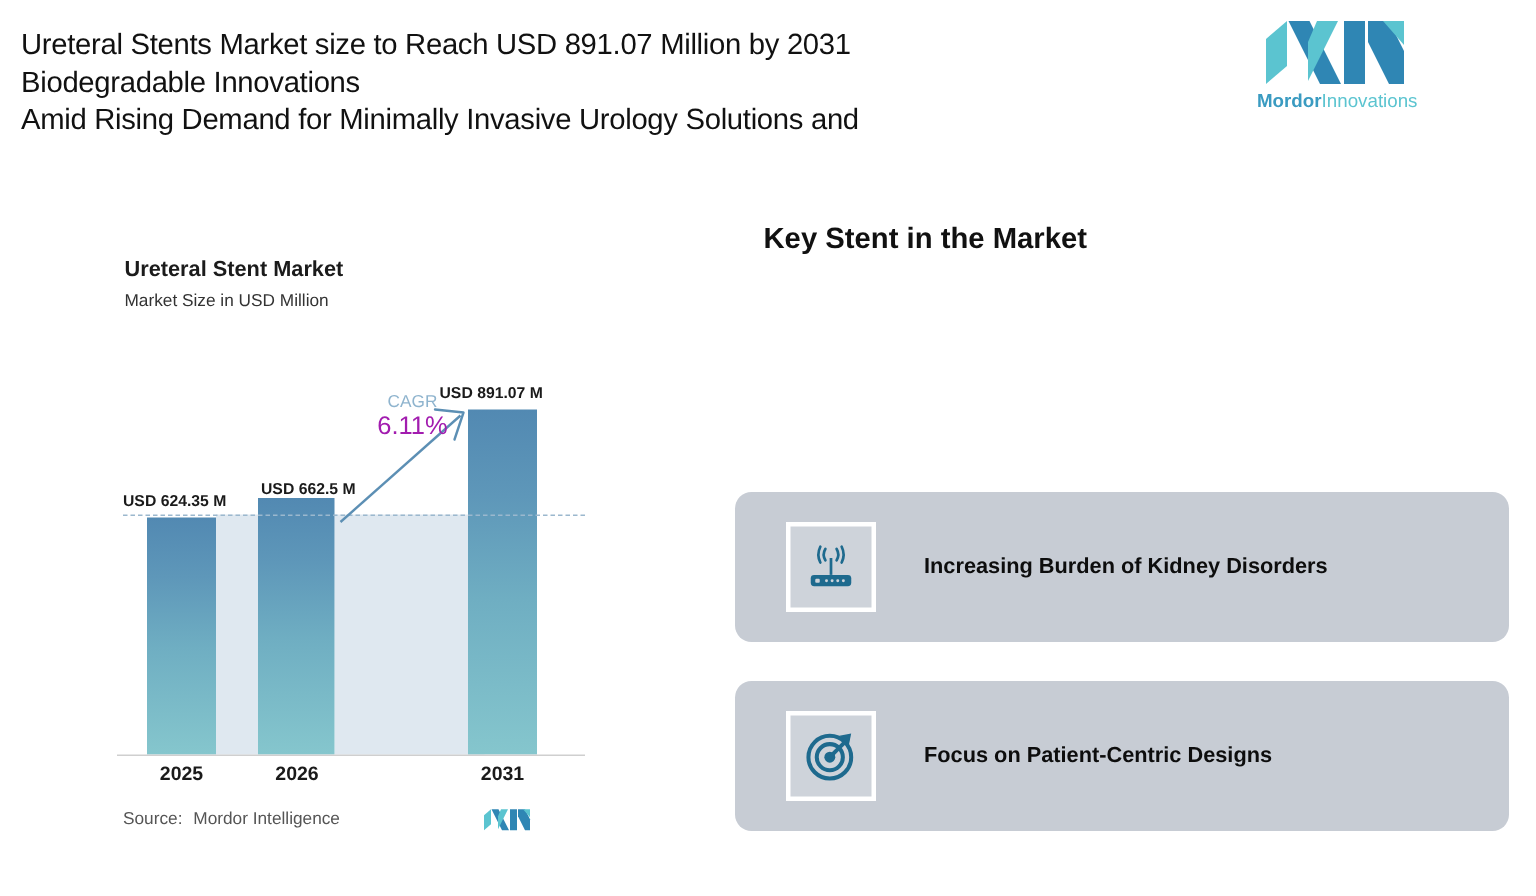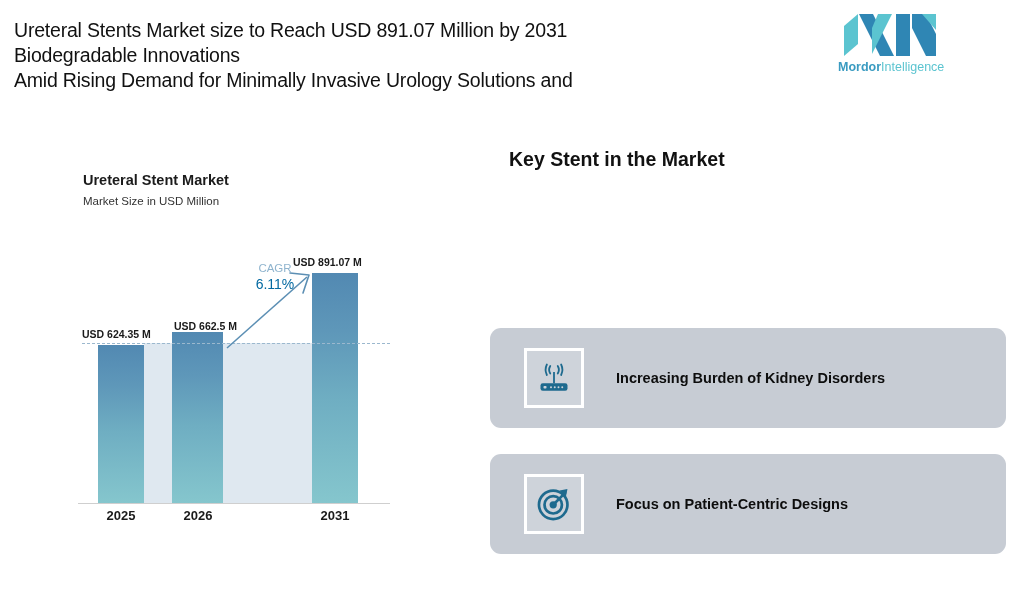--- a/index.html
+++ b/index.html
@@ -68,21 +68,21 @@
   }
   .x-tick{
     position:absolute;top:348px;font-size:13px;font-weight:bold;color:#1a1a1a;
     text-align:center;white-space:nowrap;
   }
   #cagr-label{
     position:absolute;left:180px;top:100px;width:70px;
     text-align:center;line-height:16px;white-space:nowrap;
   }
   #cagr-label .cg-word{display:block;font-size:11.5px;color:#8FB4CE;}
-  #cagr-label .cg-val{display:block;font-size:14px;color:#0369a1;}
+  #cagr-label .cg-val{display:block;font-size:17px;color:#a21caf;}
   #cagr-arrow{position:absolute;left:0;top:0;width:330px;height:410px;pointer-events:none;}
 
   #source-row{
     position:absolute;left:22px;top:378px;width:300px;height:22px;
   }
   #source-text{
     position:absolute;left:0;top:2px;font-size:11.5px;color:#555555;white-space:nowrap;
   }
   #source-mark{position:absolute;left:240px;top:0px;width:32px;height:17px;}
 
@@ -127,21 +127,21 @@
   <div id="brand-logo">
     <svg id="brand-mark" viewBox="0 0 96 42">
       <polygon points="2,42 2,12 16,0 16,30" fill="#5BC4D0"></polygon>
       <polygon points="17,0 31,0 52,42 38,42" fill="#2F86B4"></polygon>
       <polygon points="54,0 68,0 68,42 54,42" fill="#2F86B4"></polygon>
       <polygon points="70,0 84,0 94,20 94,42 84,42 70,14" fill="#2F86B4"></polygon>
       <polygon points="80,0 94,0 94,16" fill="#5BC4D0"></polygon>
       <polygon points="36,0 50,0 30,40 30,14" fill="#5BC4D0"></polygon>
     </svg>
     <div id="brand-word">
-      <span class="b-mordor">Mordor</span><span class="b-intel">Intelligence</span>
+      <span class="b-mordor">Mordor</span><span class="b-intel">Innovations</span>
     </div>
   </div>
 </div>
 
 <div id="chart-panel">
 
   <div id="chart-title">Ureteral Stent Market</div>
   <div id="chart-subtitle">Market Size in USD Million</div>
 
   <div id="plot">
@@ -168,20 +168,34 @@
     <svg id="cagr-arrow" viewBox="0 0 330 410">
       <path d="M167 188 L247 117" stroke="#5C8FB4" stroke-width="1.6" fill="none"></path>
       <path d="M230 113 L249 115 L243 133" stroke="#5C8FB4" stroke-width="1.6" fill="none" stroke-linecap="round" stroke-linejoin="round"></path>
     </svg>
     <div id="cagr-label">
       <span class="cg-word">CAGR</span>
       <span class="cg-val">6.11%</span>
     </div>
   </div>
 
+  <div id="source-row">
+    <div id="source-text">
+      <span>Source:</span>
+      <span style="padding-left:4px;">Mordor Intelligence</span>
+    </div>
+    <svg id="source-mark" viewBox="0 0 96 42">
+      <polygon points="2,42 2,12 16,0 16,30" fill="#5BC4D0"></polygon>
+      <polygon points="17,0 31,0 52,42 38,42" fill="#2F86B4"></polygon>
+      <polygon points="54,0 68,0 68,42 54,42" fill="#2F86B4"></polygon>
+      <polygon points="70,0 84,0 94,20 94,42 84,42 70,14" fill="#2F86B4"></polygon>
+      <polygon points="80,0 94,0 94,16" fill="#5BC4D0"></polygon>
+      <polygon points="36,0 50,0 30,40 30,14" fill="#5BC4D0"></polygon>
+    </svg>
+  </div>
 </div>
 
 <div id="trends-panel">
 
   <div id="trends-heading">Key Stent in the Market</div>
 
 
   <div class="trend-card" id="trend-card-1">
     <div class="trend-icon-tile">
       <svg width="36" height="36" viewBox="0 0 48 48">

